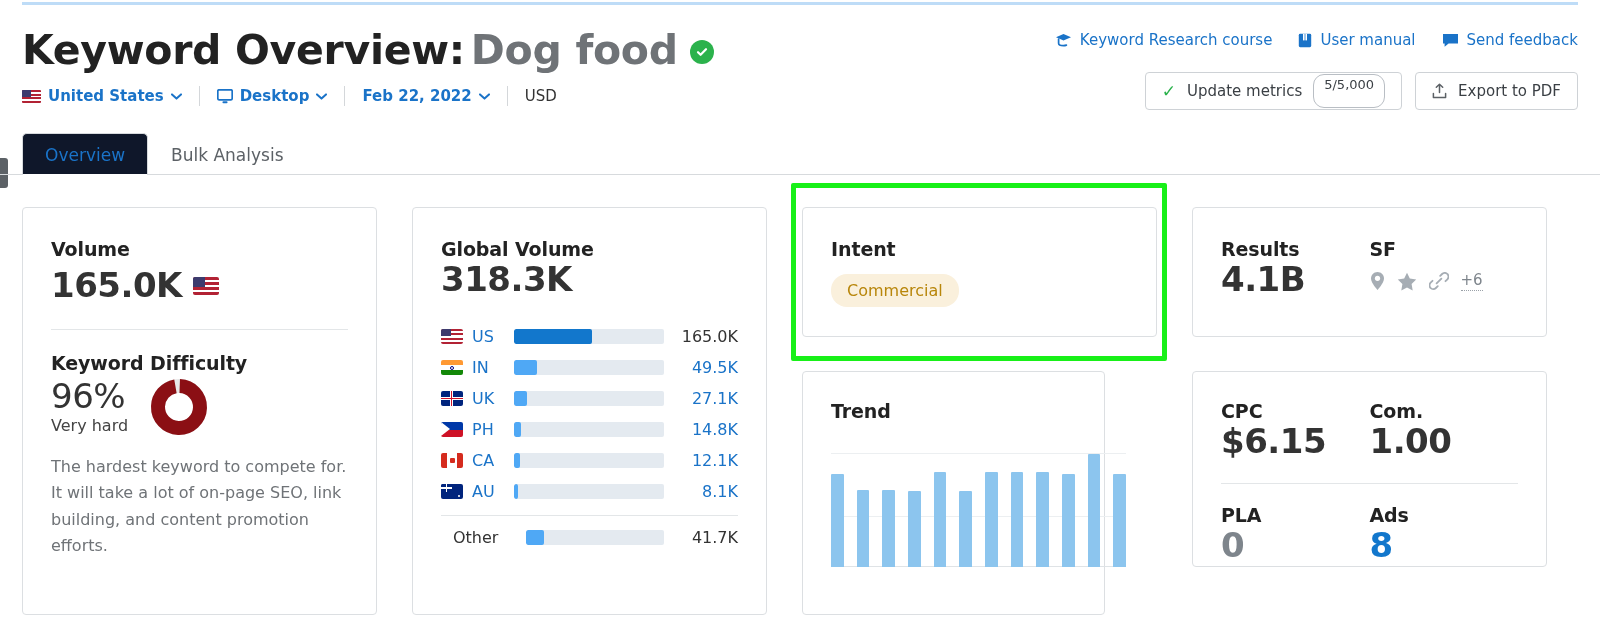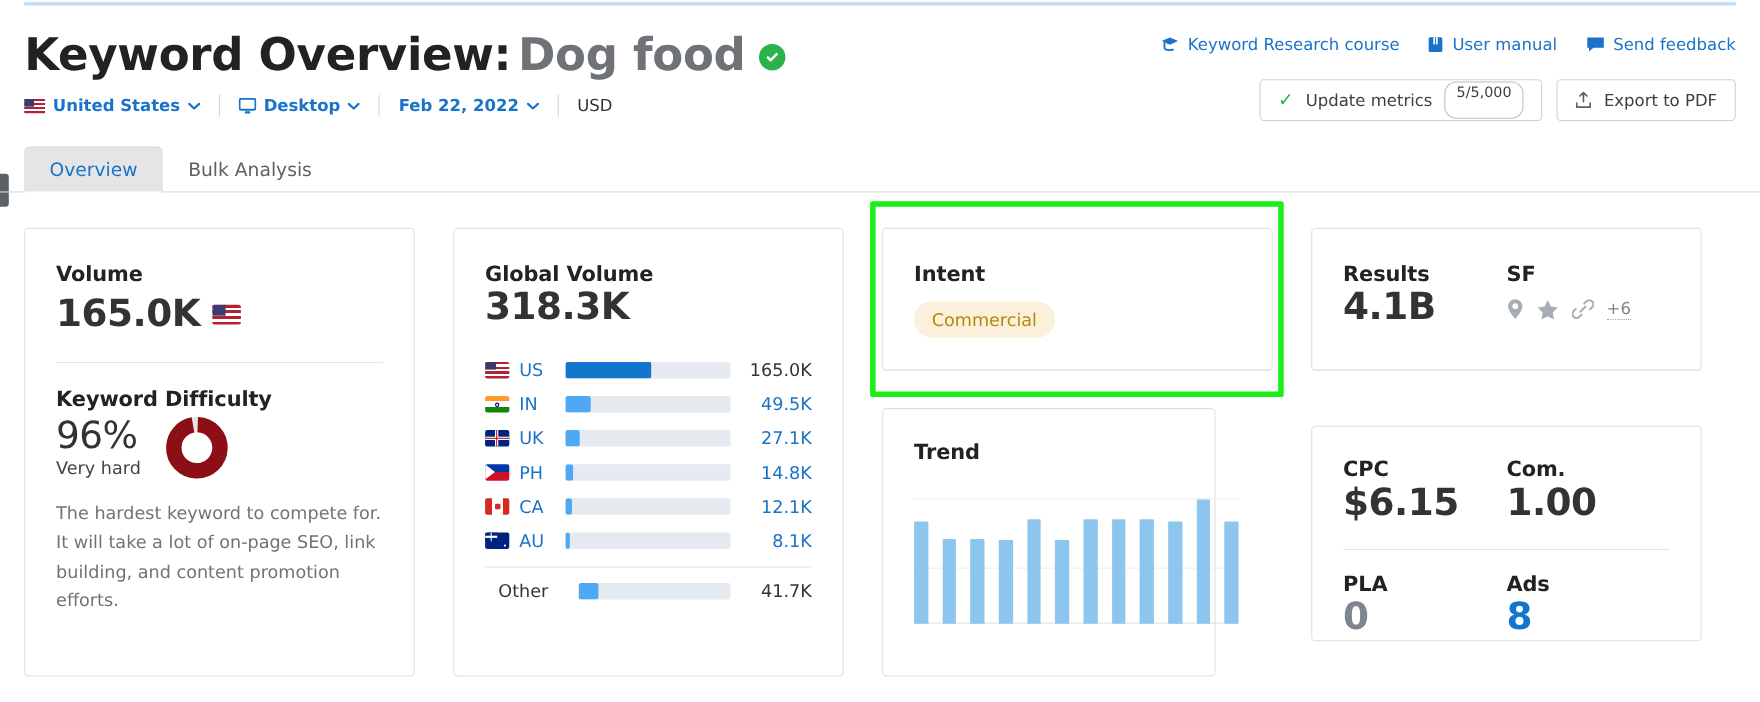--- a/index.html
+++ b/index.html
@@ -108,21 +108,21 @@
   }
   .tab {
     height: 42px; padding: 0 22px;
     display: flex; align-items: center; justify-content: center;
     font-size: 17px; color: #5c6166; cursor: pointer;
     border: 1px solid transparent; border-bottom: none;
     background: transparent;
   }
   .tab.active {
     color: #1a73c8;
-    background: #e5e5e5;
+    background: #0f172a;
     border-color: #d7dadd;
     border-radius: 5px 5px 0 0;
     position: relative; z-index: 3;
   }
   .tab.active::after {
     content: ""; position: absolute; left: 0; right: 0; bottom: -1px;
     height: 2px; background: #fff;
   }
   .tabs-underline {
     position: absolute; left: 0px; top: 174px; width: 1600px; height: 1px;
@@ -197,21 +197,21 @@
   #card-trend { left: 802px; top: 371px; width: 303px; height: 244px; }
   .c5-pad { padding: 28px 28px 0; }
   .trend-chart {
     position: relative; margin-top: 22px; height: 123px; width: 295px;
   }
   .grid-line { position: absolute; left: 0; right: 0; height: 1px; background: #eceff1; }
   .bars { position: absolute; left: 0; right: 0; bottom: 0; top: 0; display: flex; align-items: flex-end; gap: 13px; }
   .bar { flex: 1 1 0; background: #8cc5ee; border-radius: 1px 1px 0 0; }
 
   
-  #card-cpc { left: 1192px; top: 387px; width: 355px; height: 196px; }
+  #card-cpc { left: 1192px; top: 371px; width: 355px; height: 196px; }
   .c6-pad { padding: 28px 28px 0; }
   .cpc-grid { display: flex; }
   .cpc-div { height: 1px; background: #e3e6e8; margin: 22px 0 20px; }
   .gray-val { color: #7e858c; }
   .blue-val { color: #1277cc; }
 </style>
 </head>
 <body>
 
 <div id="root">

